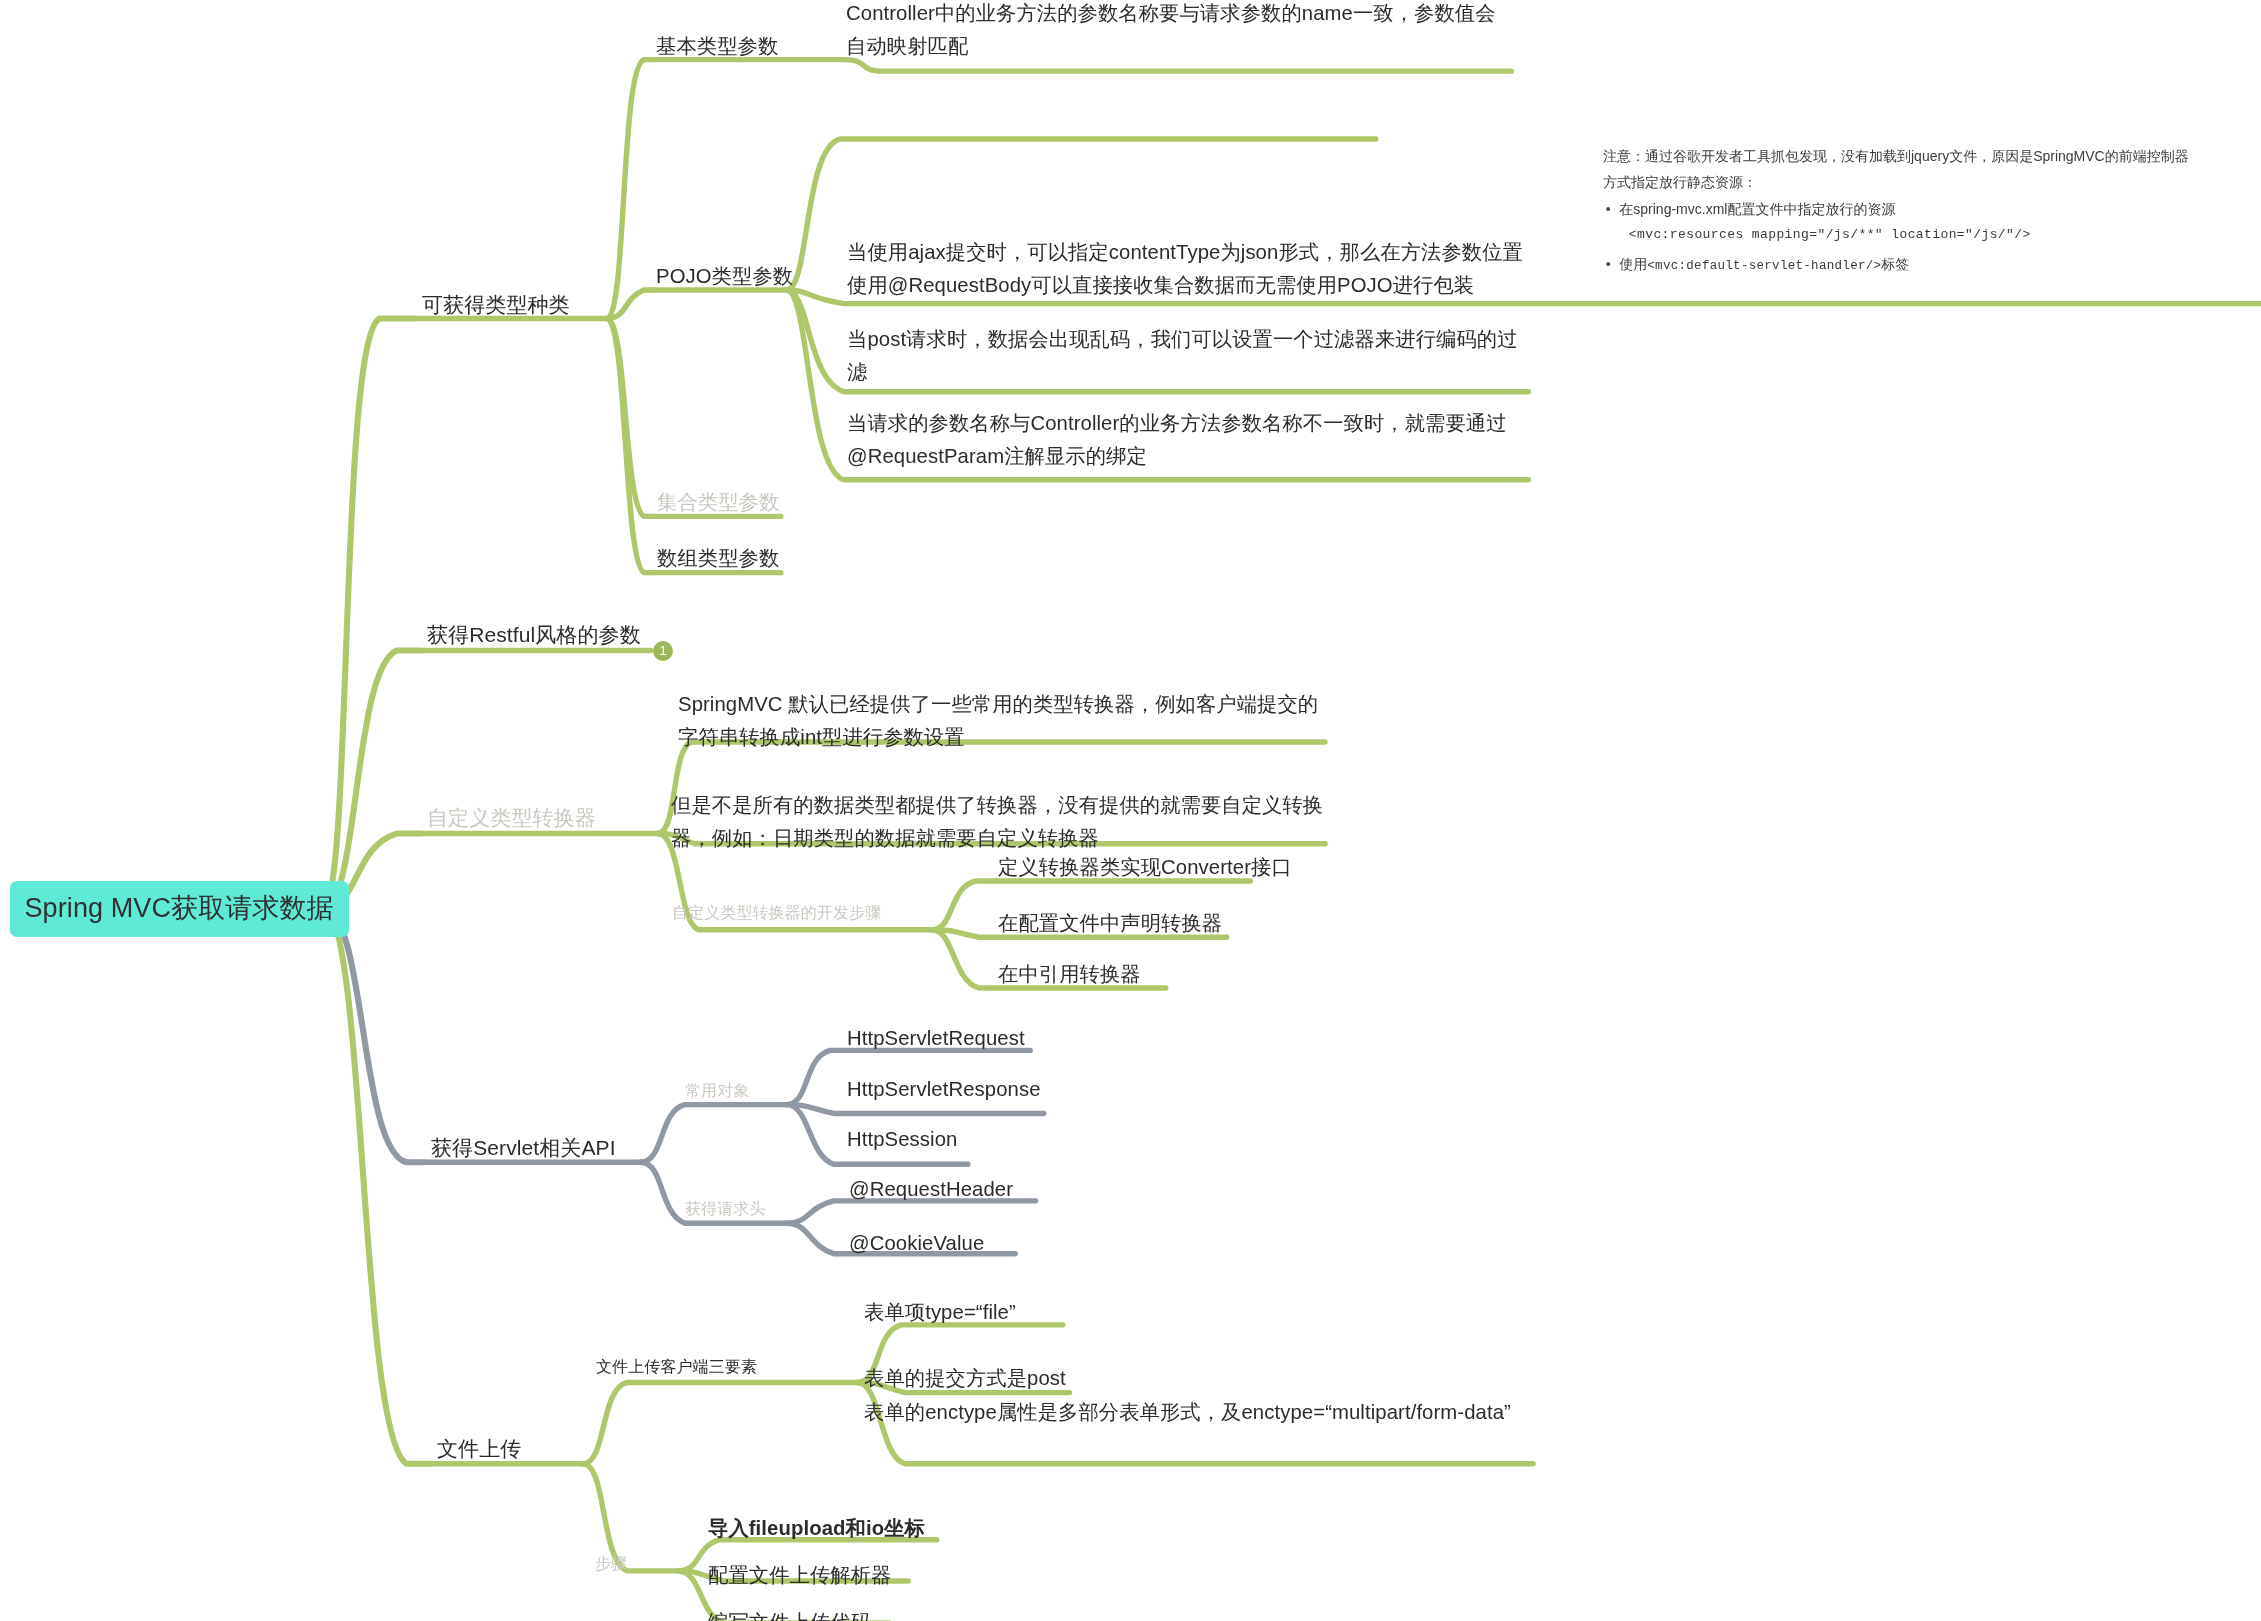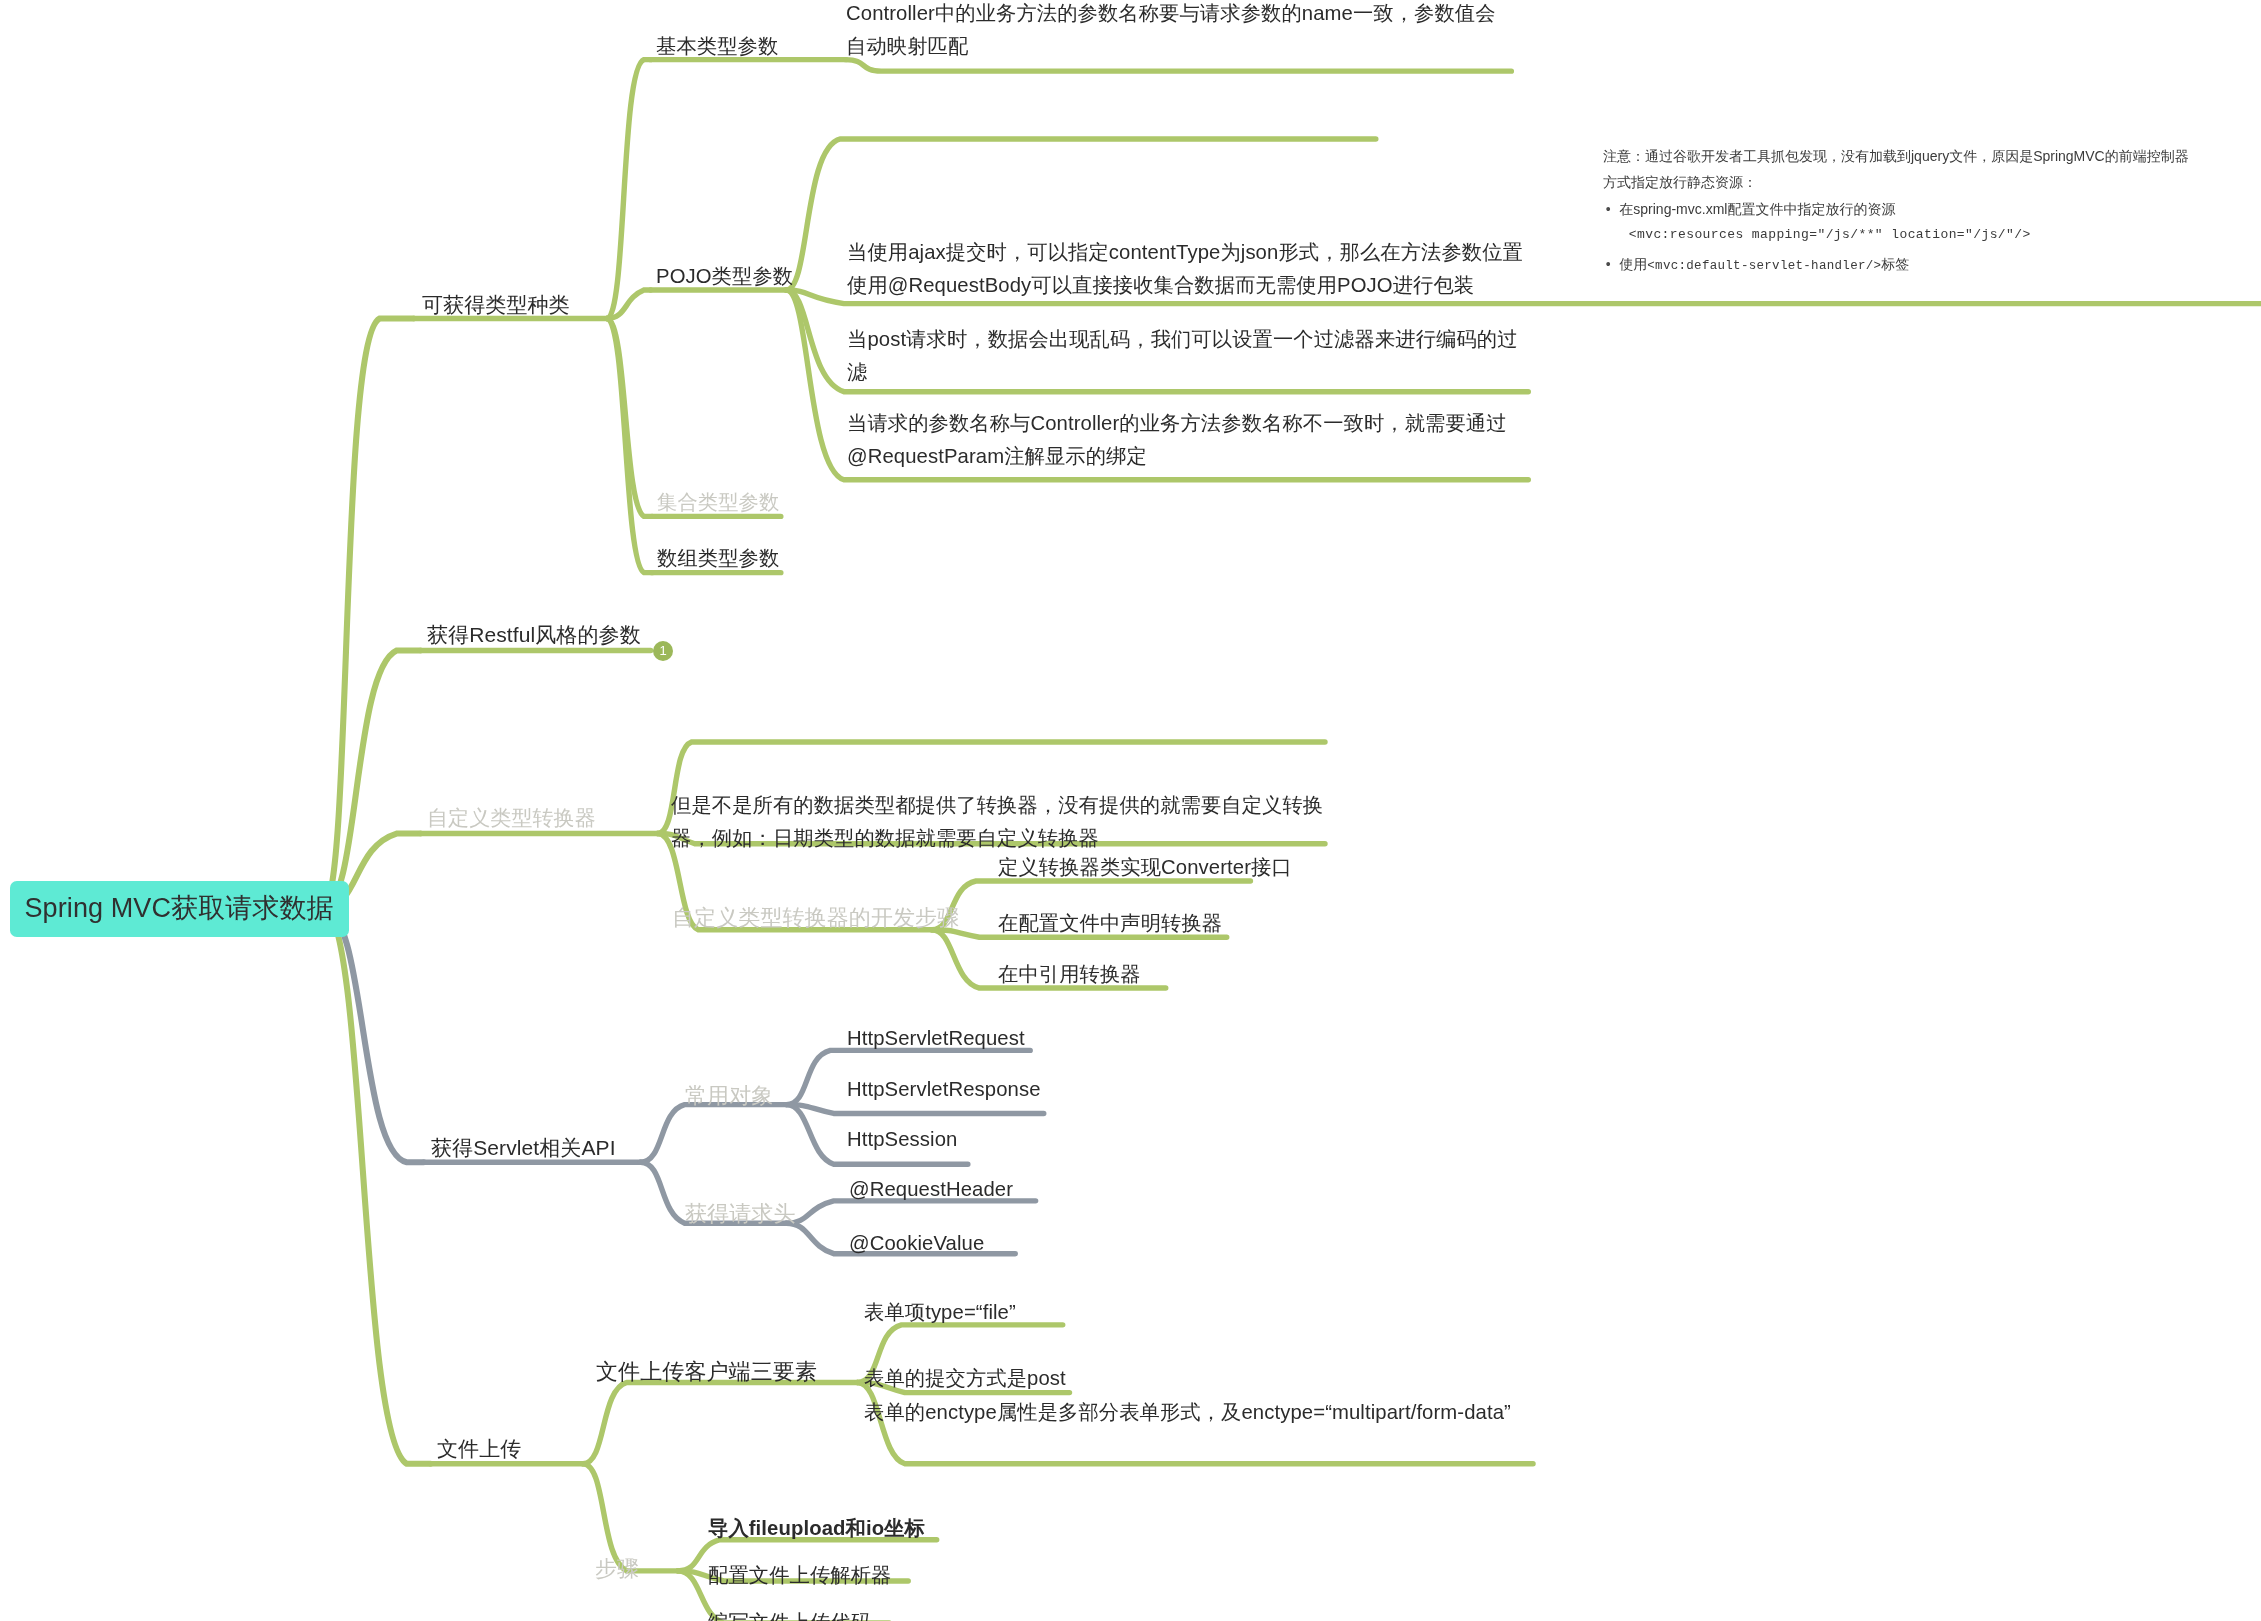--- a/index.html
+++ b/index.html
@@ -25,21 +25,21 @@
     background:#5eead4;
     border-radius:6.8px;
     padding:11px 15px 12.2px 15px;
     font-size:27px;
     color:#303030;
     line-height:1.2;
     white-space:nowrap;
   }
   .lvl1 { font-size:21px; }
   .lvl2 { font-size:20.3px; }
-  .lvl3 { font-size:22px; }
+  .lvl3 { font-size:16px; }
   .leaf { font-size:20.3px; }
   .dim  { color:#c9c9c2; }
 
   
   .note {
     position:absolute;
     font-size:14px;
     color:#3b3b3b;
     line-height:1.75;
     width: 651px;
@@ -177,20 +177,21 @@
   <div class="node lvl2 dim" style="left:657px; top:486px;">集合类型参数</div>
 
   <div class="node lvl2" style="left:657px; top:542px;">数组类型参数</div>
 
   <div class="node leaf" style="left:846px; top:-2.7px; width:668px;">Controller中的业务方法的参数名称要与请求参数的name一致，参数值会自动映射匹配</div>
 
   <div class="node leaf" style="left:847px; top:323px; width:678px;">当post请求时，数据会出现乱码，我们可以设置一个过滤器来进行编码的过滤</div>
   <div class="node leaf" style="left:847px; top:236px; width:678px;">当使用ajax提交时，可以指定contentType为json形式，那么在方法参数位置使用@RequestBody可以直接接收集合数据而无需使用POJO进行包装</div>
   <div class="node leaf" style="left:847px; top:407px; width:678px;">当请求的参数名称与Controller的业务方法参数名称不一致时，就需要通过@RequestParam注解显示的绑定</div>
 
+  <div class="node leaf" style="left:678px; top:688px; width:654px;">SpringMVC 默认已经提供了一些常用的类型转换器，例如客户端提交的字符串转换成int型进行参数设置</div>
   <div class="node leaf" style="left:671px; top:789px; width:661px;">但是不是所有的数据类型都提供了转换器，没有提供的就需要自定义转换器，例如：日期类型的数据就需要自定义转换器</div>
 
   <div class="node lvl3 dim" style="left:672px; top:900px;">自定义类型转换器的开发步骤</div>
 
   <div class="node leaf" style="left:998px; top:851px;">定义转换器类实现Converter接口</div>
   <div class="node leaf" style="left:998px; top:907px;">在配置文件中声明转换器</div>
   <div class="node leaf" style="left:998px; top:958px;">在中引用转换器</div>
 
   <div class="node lvl3 dim" style="left:685px; top:1078px;">常用对象</div>
   <div class="node leaf" style="left:847px; top:1022px;">HttpServletRequest</div>

